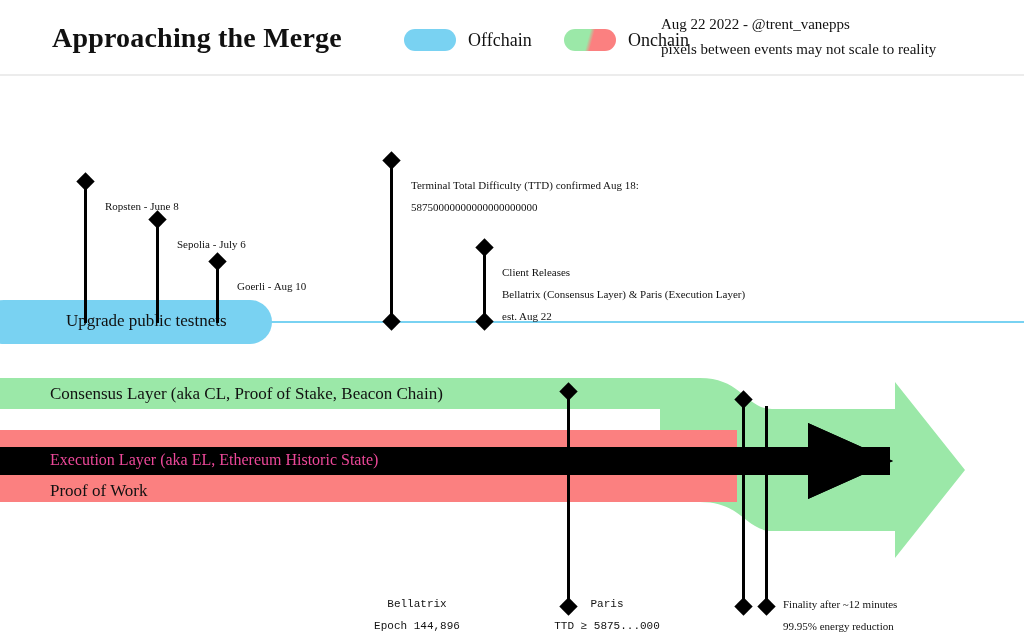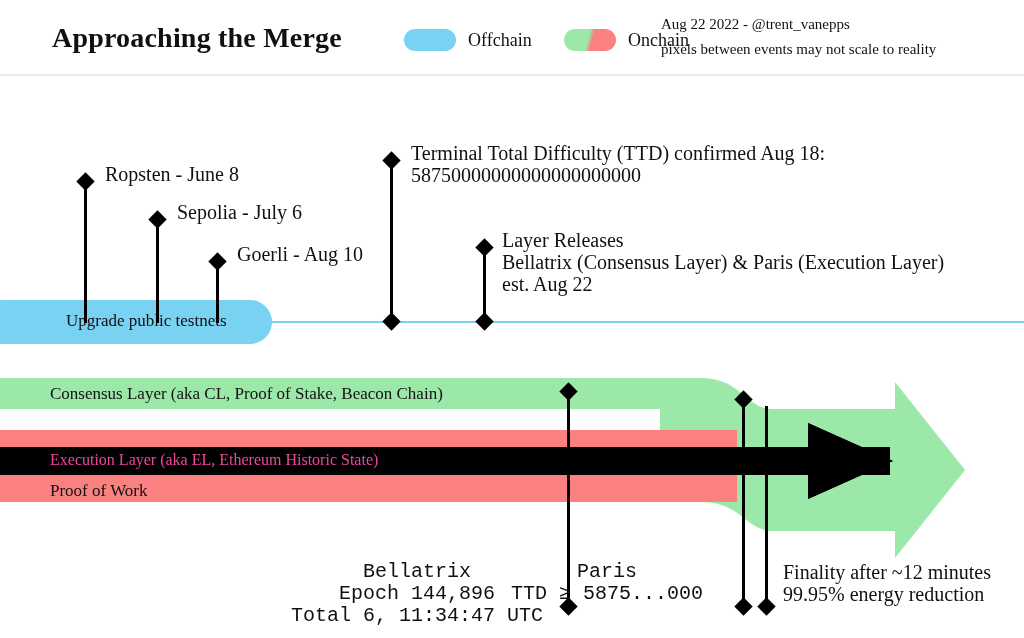--- a/index.html
+++ b/index.html
@@ -100,22 +100,23 @@
   .event { position: absolute; }
   .stem {
     position: absolute; width: 3px; background: #000000; left: 0;
   }
   .diamond {
     position: absolute; width: 13px; height: 13px;
     background: #000000; transform: rotate(45deg);
     left: -5px;
   }
   .ev-label {
-    position: absolute; font-size: 20px; line-height: 22px;
+    position: absolute; font-size: 11px; line-height: 22px;
     white-space: nowrap;
+    margin-top: 32px;
   }
   .ev-label.right { text-align: center; font-family: Liberation Mono, monospace; }
   .ev-label.left  { text-align: left; }
 </style>
 </head>
 <body>
 
 <div id="root">
 
   <div class="header">
@@ -217,21 +218,21 @@
         <div>Terminal Total Difficulty (TTD) confirmed Aug 18:</div>
         <div>58750000000000000000000</div>
       </div>
     </div>
 
     <div class="event" style="left:483px; top:165px;">
       <div class="diamond" style="top:0;"></div>
       <div class="stem" style="top:6px; height:75px;"></div>
       <div class="diamond" style="top:74px;"></div>
       <div class="ev-label left" style="left:19px; top:-12px;">
-        <div>Layer Releases</div>
+        <div>Client Releases</div>
         <div>Bellatrix (Consensus Layer) &amp; Paris (Execution Layer)</div>
         <div>est. Aug 22</div>
       </div>
     </div>
 
     <div class="event" style="left:567px; top:309px;">
       <div class="diamond" style="top:0;"></div>
       <div class="stem" style="top:6px; height:216px;"></div>
       <div class="diamond" style="top:215px;"></div>
       <div class="ev-label right" style="right:20px; top:176px; width:260px;">

